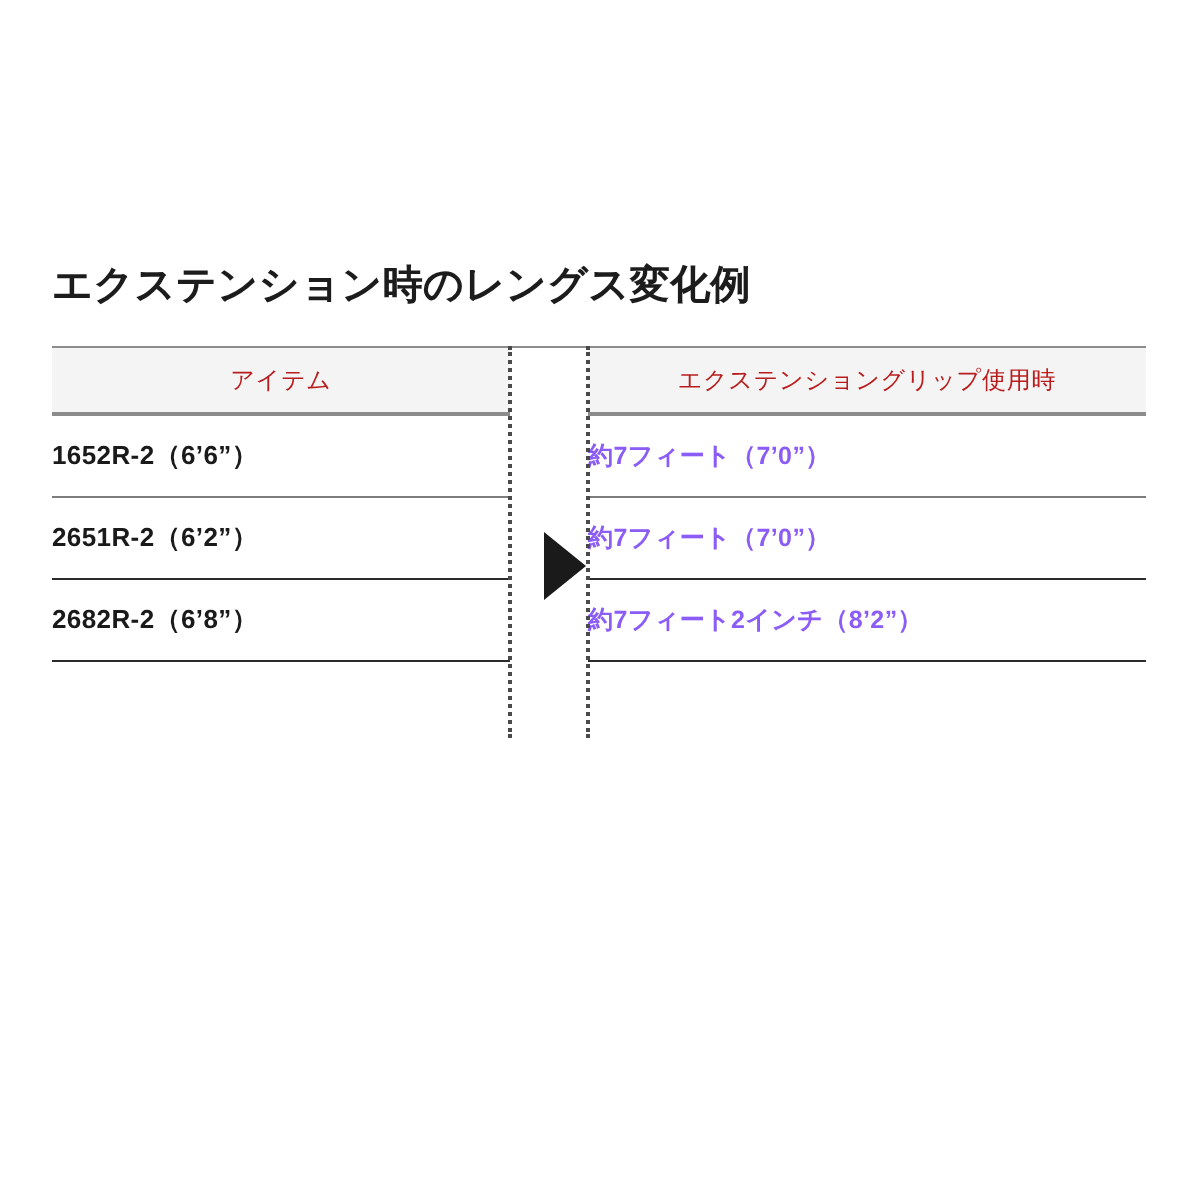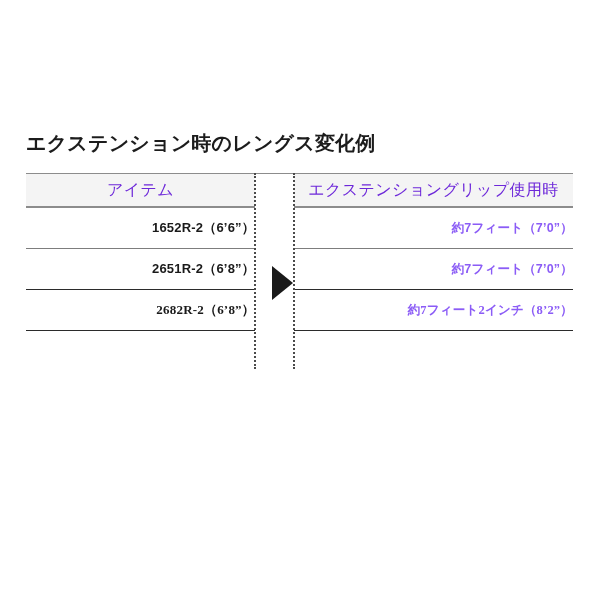--- a/index.html
+++ b/index.html
@@ -57,45 +57,44 @@
 
   
   thead tr.header-row {
     background: #f4f4f4;
   }
   thead th {
     background: #f4f4f4;
     border-top: 1px solid #8c8c8c;
     border-bottom: 2px solid #8c8c8c;
     font-weight: normal;
-    font-size: 16px;
-    color: #6d28d9;
+    font-size: 12px;
+    color: #b91c1c;
     text-align: center;
     height: 32px;
     padding: 0;
     letter-spacing: 0.4px;
     white-space: nowrap;
   }
 
   
   tbody td {
     height: 40px;
     padding: 0;
-    text-align: right;
+    text-align: left;
     border-bottom: 1px solid #2b2b2b;
     background: #ffffff;
     white-space: nowrap;
     vertical-align: middle;
   }
   tbody tr:first-child td {
     border-bottom: 1px solid #7d7d7d;
   }
   tbody tr:last-child td {
     border-bottom: 1px solid #2b2b2b;
-    font-family: Liberation Serif, serif;
   }
 
   td.cell-item {
     font-size: 13px;
     font-weight: bold;
     color: #1a1a1a;
     letter-spacing: 0.2px;
   }
   td.cell-result {
     font-size: 12.5px;
@@ -159,21 +158,21 @@
           <th class="head-result">エクステンショングリップ使用時</th>
         </tr>
       </thead>
       <tbody>
         <tr>
           <td class="cell-item">1652R-2（6’6”）</td>
           <td class="cell-gap"></td>
           <td class="cell-result">約7フィート（7’0”）</td>
         </tr>
         <tr>
-          <td class="cell-item">2651R-2（6’8”）</td>
+          <td class="cell-item">2651R-2（6’2”）</td>
           <td class="cell-gap"></td>
           <td class="cell-result">約7フィート（7’0”）</td>
         </tr>
         <tr>
           <td class="cell-item">2682R-2（6’8”）</td>
           <td class="cell-gap"></td>
           <td class="cell-result">約7フィート2インチ（8’2”）</td>
         </tr>
       </tbody>
     </table>

